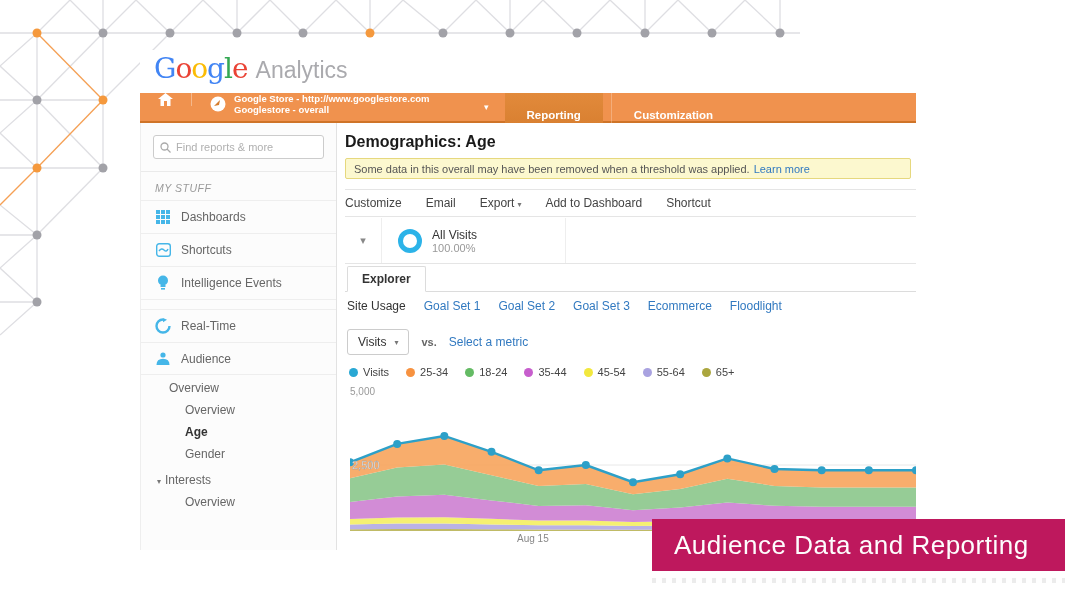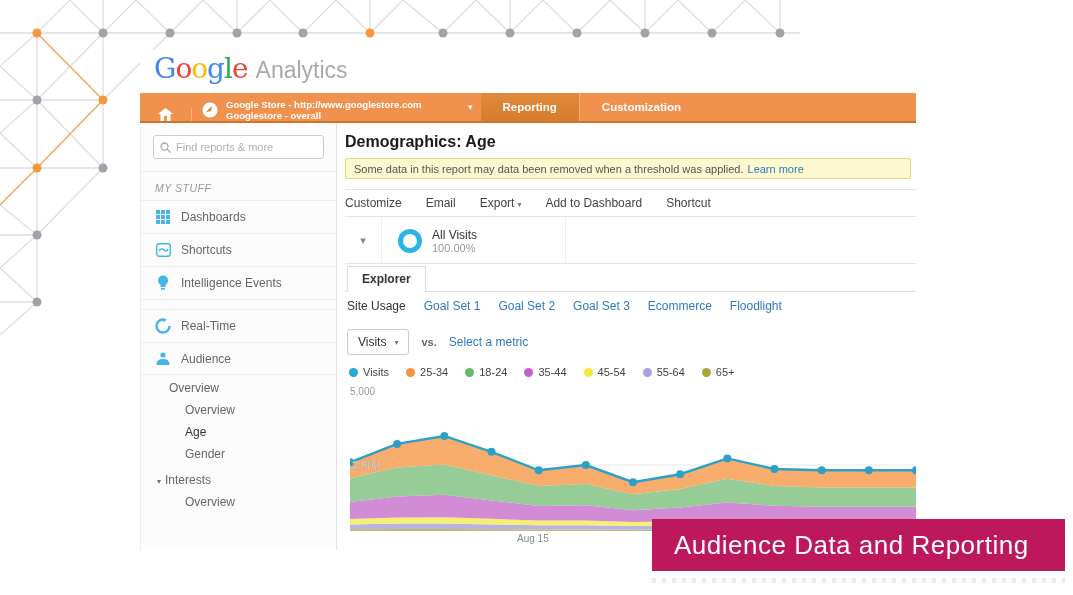--- a/index.html
+++ b/index.html
@@ -12,49 +12,49 @@
   
   .panel { position:absolute; left:140px; top:50px; width:776px; height:500px;
            background:#fff; z-index:1; overflow:hidden; }
 
   .logo-row { position:absolute; top:2px; left:14px; height:38px; white-space:nowrap; }
   .logo-word { font-family:"DejaVu Serif", serif; font-size:28px; letter-spacing:-1px;margin-top:30px; }
   .lg-b { color:#4285f4; } .lg-r { color:#ea4335; } .lg-y { color:#fbbc05; } .lg-g { color:#34a853; }
   .logo-product { font-size:23px; color:#aaaaae; margin-left:8px; letter-spacing:0; }
 
   .navbar { position:absolute; top:43px; left:0; width:776px; height:30px;
-            background:#f0924e; border-bottom:2px solid #cf7428; display:flex; align-items:flex-end;
-            color:#fff; }
+            background:#f0924e; border-bottom:2px solid #cf7428; display:flex; align-items:flex-start;
+            color:#fff;gap:8px; }
   .nav-home { width:52px; display:flex; align-items:center; justify-content:center;
               border-right:1px solid rgba(255,255,255,.35); }
   .nav-account { display:flex; align-items:center; gap:8px; padding:0 10px; width:276px; }
   .nav-acct-text { font-size:9.5px; font-weight:bold; line-height:11px; }
   .nav-caret { font-size:9px; align-self:center; margin-right:8px; }
-  .nav-tab { padding:8px 22px; display:flex; align-items:center; font-size:11.5px; font-weight:bold; }
+  .nav-tab { padding:16px 22px; display:flex; align-items:center; font-size:11.5px; font-weight:bold; }
   .nav-tab.active { background:linear-gradient(#e28a3b,#d57c2d); }
   .nav-tab + .nav-tab { border-left:1px solid rgba(255,255,255,.25); }
 
   .sidebar { position:absolute; top:73px; left:0; width:197px; height:427px;
              background:#fcfcfc; border-right:1px solid #e2e2e2; border-left:1px solid #eee;
              font-size:12px; color:#666; }
   .search-box { margin:12px 12px 12px 12px; height:24px; border:1px solid #ccc; border-radius:3px;
                 background:#fff; display:flex; align-items:center; padding:0 6px; gap:5px; }
   .search-box input { border:none; outline:none; width:130px; font-size:11px; color:#444;
                       font-family:"Liberation Sans", sans-serif; background:transparent; }
   .search-box input::placeholder { color:#b0b0b0; }
   .sb-header { padding:10px 14px 6px; font-size:10.5px; color:#999; letter-spacing:.5px;
                border-top:1px solid #eaeaea;font-style:italic; }
   .sb-item { display:flex; align-items:center; gap:10px; padding:0 14px; height:33px;
              border-top:1px solid #eee; cursor:pointer; }
   .sb-item .ic { width:16px; display:flex; justify-content:center; }
   .sb-gap { height:10px; border-top:1px solid #eee; }
   .tree { margin-top:2px; }
   .tree-item { padding:4px 0 4px 28px; cursor:pointer; color:#666; }
   .tree-item.lvl2 { padding-left:44px; }
-  .tree-item.active { font-weight:normal; color:#333; }
+  .tree-item.active { font-weight:bold; color:#333; }
   .tree-caret { font-size:8px; color:#777; margin-right:4px; margin-left:-12px; }
 
   .main { position:absolute; top:73px; left:205px; width:571px; height:427px; background:#fff; }
   .report-title { position:absolute; top:10px; left:0; font-size:16px; font-weight:bold; color:#1a1a1a; }
   .alert { position:absolute; top:35px; left:0; width:566px; height:21px; background:#fcf8cf;
            border:1px solid #e6d87e; border-radius:2px; font-size:11px; color:#555;
            display:flex; align-items:center; padding:0 8px; gap:4px; white-space:nowrap; }
   .link { color:#3179c0; cursor:pointer; }
   .toolbar { position:absolute; top:66px; left:0; width:571px; height:28px;
              border-top:1px solid #e5e5e5; border-bottom:1px solid #e5e5e5;
@@ -288,21 +288,21 @@
       <div class="tree-item lvl2">Gender</div>
       <div class="tree-item" style="margin-top:4px;"><span class="tree-caret">▾</span><span>Interests</span></div>
       <div class="tree-item lvl2">Overview</div>
     </div>
   </div>
 
   <div class="main">
     <div class="report-title">Demographics: Age</div>
 
     <div class="alert">
-      <span>Some data in this report may data been removed when a threshold was applied.</span>
+      <span>Some data in this overall may have been removed when a threshold was applied.</span>
       <span class="link">Learn more</span>
     </div>
 
     <div class="toolbar">
       <span>Customize</span>
       <span>Email</span>
       <span><span>Export</span><span class="tb-caret">▾</span></span>
       <span>Add to Dashboard</span>
       <span>Shortcut</span>
     </div>

